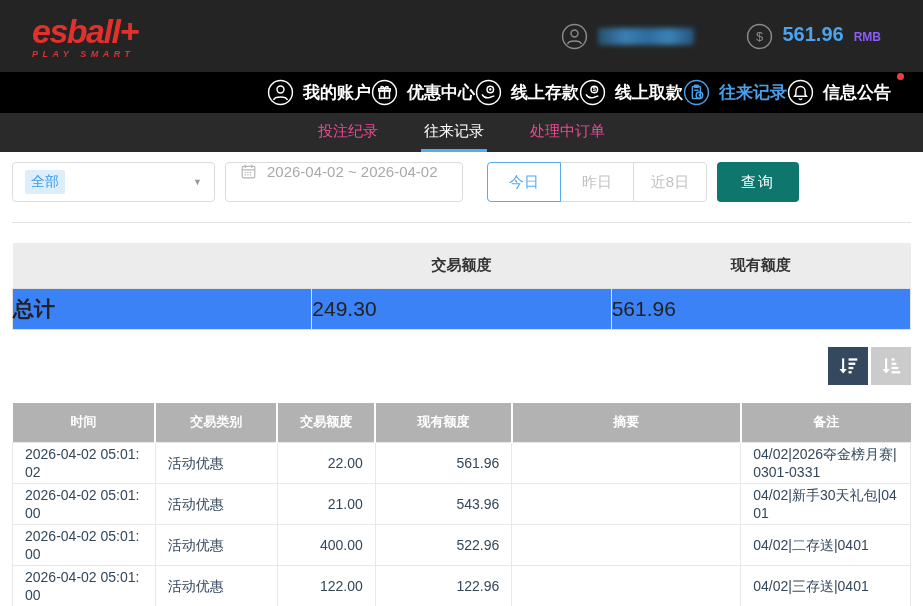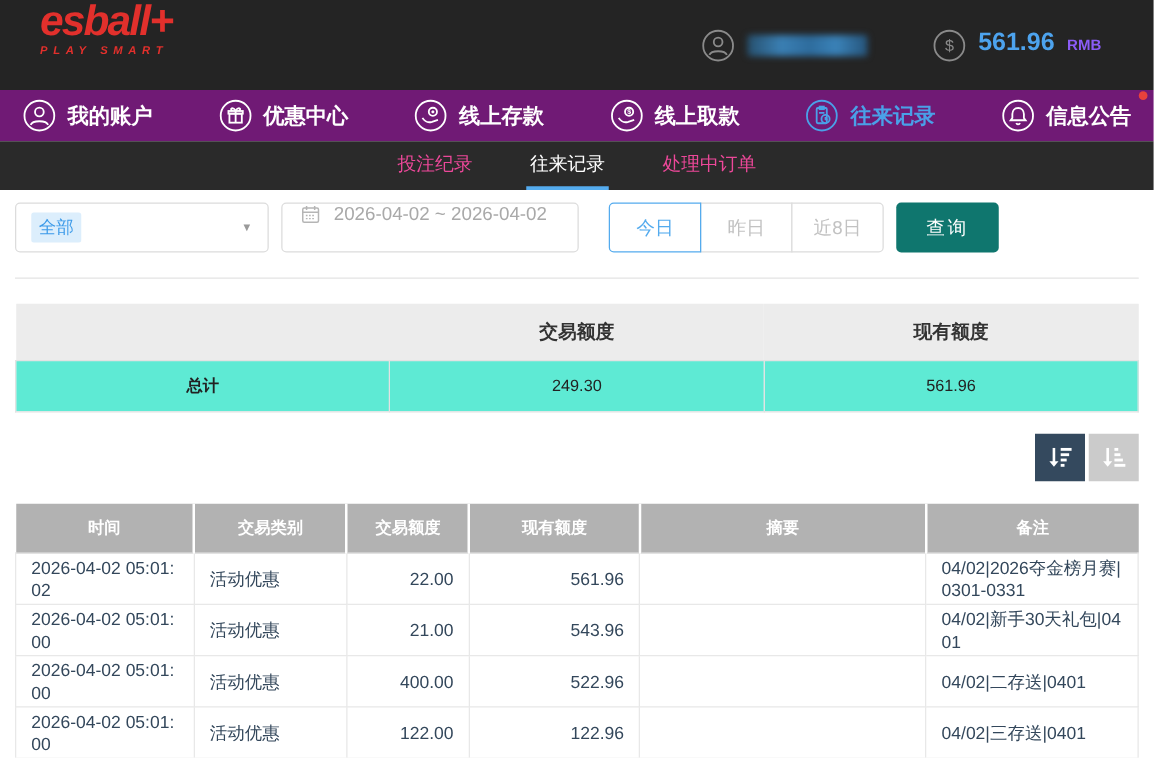--- a/index.html
+++ b/index.html
@@ -1,37 +1,37 @@
 <!DOCTYPE html>
 <html><head>
 <meta charset="utf-8">
 <style>
   * { margin:0; padding:0; box-sizing:border-box; }
   html,body { width:923px; height:606px; overflow:hidden; background:#fff;
     font-family:"Liberation Sans","DejaVu Sans",sans-serif; }
 
   
-  .top-header { height:72px; background:#242424; display:flex; 
+  .top-header { height:72px; background:#242424; display:flex; align-items:center;
     justify-content:space-between; padding:0 42px 0 32px; }
   .logo { color:#e2302c; line-height:1; cursor:pointer; }
   .logo-text { font-size:34px; font-weight:bold; font-style:italic; letter-spacing:-1.5px; }
   .logo-tagline { font-size:9px; font-weight:bold; font-style:italic; letter-spacing:4.5px; margin-top:2px; }
   .header-right { display:flex; align-items:center; gap:52px; }
   .user-block { display:flex; align-items:center; gap:10px; cursor:pointer; }
   .user-block svg, .balance-block > svg { width:27px; height:27px; }
   .username-blur { width:96px; height:17px; border-radius:2px; filter:blur(2.6px);
     background:linear-gradient(90deg,#27506e 0%,#3a7fb3 28%,#2e6c9d 52%,#3a82b8 74%,#26547a 100%); }
   .balance-block { display:flex; align-items:baseline; gap:10px; cursor:pointer; }
   .balance-block svg { align-self:center; }
   .balance-amount { color:#4da3ee; font-size:20px; font-weight:bold; }
   .balance-currency { color:#8b5cf6; font-size:12px; font-weight:bold; }
 
   
-  .main-nav { height:41px; background:#701a75; display:flex; align-items:center;
-    justify-content:space-between; padding:0 18px; }
+  .main-nav { height:41px; background:#000000; display:flex; align-items:center;
+    justify-content:flex-end; padding:0 32px; }
   .nav-item { display:flex; align-items:center; gap:9px; color:#fff; font-size:17px;
     font-weight:bold; cursor:pointer; position:relative; }
   .nav-item svg { width:27px; height:27px; stroke:#fff; fill:none; stroke-width:1.3; }
   .nav-item.active { color:#4aa0e8; }
   .nav-item.active svg { stroke:#4aa0e8; }
   .notif-dot { position:absolute; top:-6px; right:-13px; width:7px; height:7px;
     border-radius:50%; background:#e8413c; }
 
   
   .subtab-bar { height:39px; background:#2a2a2a; display:flex; justify-content:center; gap:40px; }
@@ -57,22 +57,22 @@
   .range-btn:last-child { border-radius:0 4px 4px 0; }
   .range-btn.active { border-color:#54abee; color:#54abee; z-index:1; position:relative; }
   .search-btn { width:82px; height:40px; background:#0f766e; color:#fff; font-size:15px;
     border:none; border-radius:4px; margin-left:10px; cursor:pointer; letter-spacing:2px; }
   .divider { border-top:1px solid #e3e3e3; margin-top:20px; }
 
   
   .summary-table { width:100%; border-collapse:collapse; table-layout:fixed; margin-top:20px; }
   .summary-table th { background:#ececec; height:45px; font-size:15px; color:#333;
     font-weight:bold; text-align:center; }
-  .summary-table td { height:41px; text-align:center; font-size:13px; color:#222;
-    border:1px solid #e2e2e2; background:#5eead4; }
+  .summary-table td { height:41px; text-align:left; font-size:21px; color:#222;
+    border:1px solid #e2e2e2; background:#3b82f6; }
   .summary-label { font-weight:bold; }
 
   
   .sort-row { display:flex; justify-content:flex-end; gap:3px; margin-top:17px; }
   .sort-btn { width:40px; height:38px; border:none; display:flex; align-items:center;
     justify-content:center; cursor:pointer; }
   .sort-btn.on { background:#34495e; }
   .sort-btn.off { background:#cbcbcb; }
 
   

